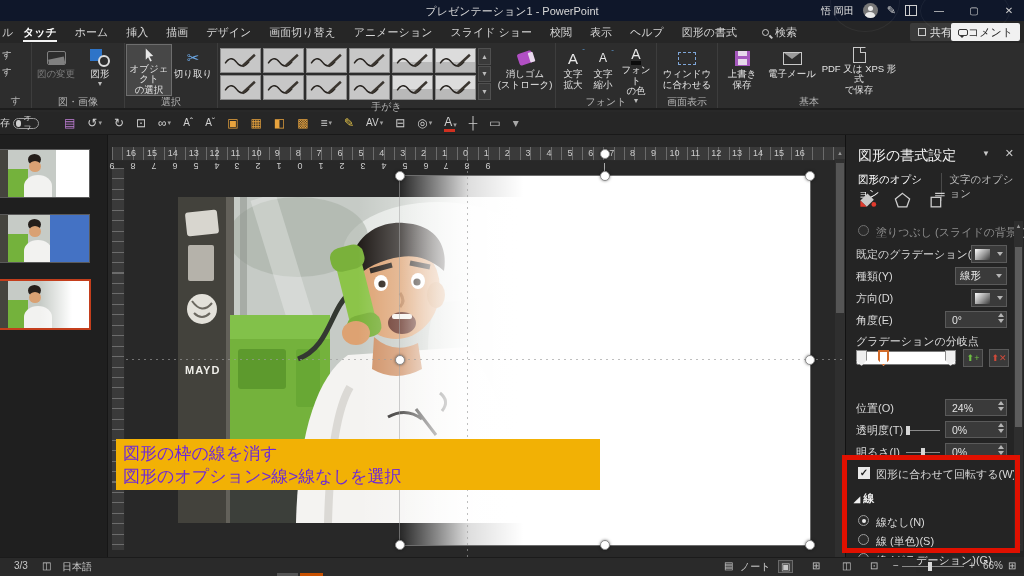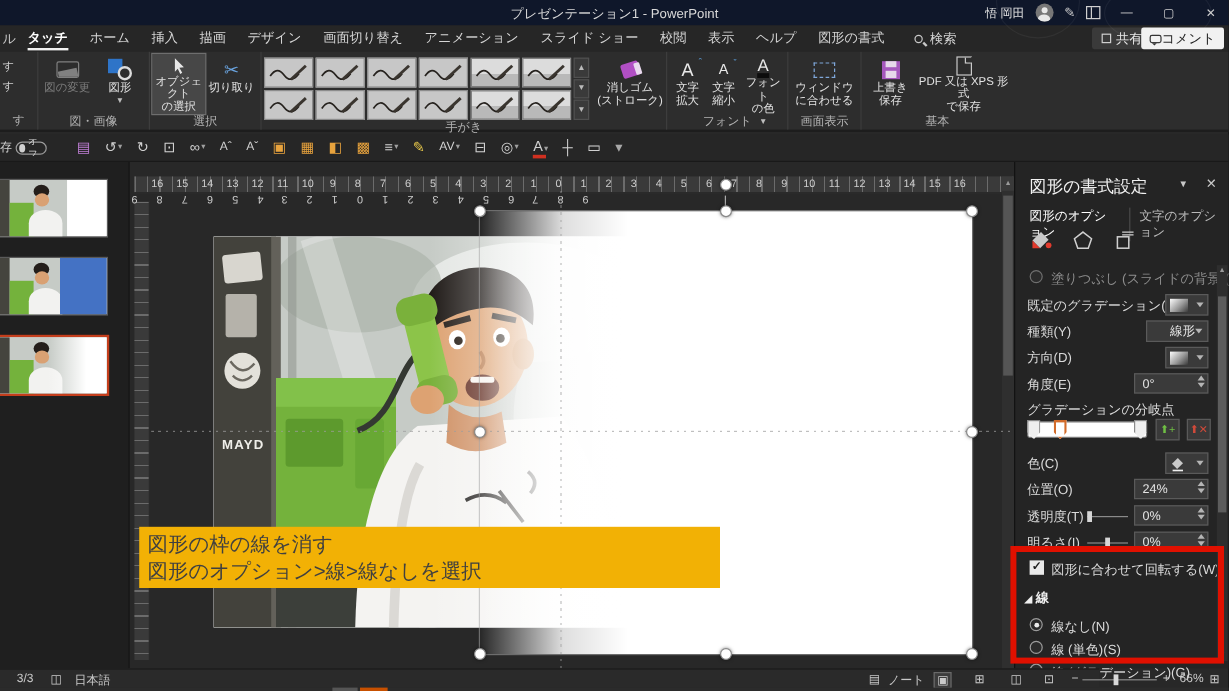--- a/index.html
+++ b/index.html
@@ -107,40 +107,40 @@
 .slide{position:absolute;left:178px;top:197px;width:580px;height:326px;background:#fff;z-index:1}
 .grad-rect{position:absolute;left:400px;top:176px;width:410px;height:369px;z-index:2;
  background:linear-gradient(90deg,rgba(255,255,255,0) 0%,rgba(255,255,255,.85) 17%,#fff 30%);
  outline:1px solid rgba(165,165,165,.55)}
 .guide-v{position:absolute;left:467px;top:147px;width:1px;height:410px;z-index:3;
  background:repeating-linear-gradient(180deg,#9d9d9d 0 2px,transparent 2px 6px);opacity:.65}
 .guide-h{position:absolute;left:126px;top:359px;width:718px;height:1px;z-index:3;
  background:repeating-linear-gradient(90deg,#9d9d9d 0 2px,transparent 2px 6px);opacity:.65}
 .hnd{position:absolute;width:10px;height:10px;border-radius:50%;background:#fff;border:1px solid #8a8a8a;box-shadow:0 0 3px rgba(0,0,0,.5);z-index:5}
 .rstem{position:absolute;left:604px;top:163px;width:1px;height:13px;background:#aaa;z-index:4}
-.note{position:absolute;left:116px;top:439px;width:484px;height:51px;padding:3px 0 0 7px;z-index:30;color:#404040;font-size:17px;line-height:23px}
+.note{position:absolute;left:116px;top:439px;width:484px;height:51px;padding:3px 0 0 7px;z-index:30;color:#6d28d9;font-size:17px;line-height:23px}
 .redbox{position:absolute;left:842px;top:455px;width:178px;height:98px;border:5px solid #e01000;z-index:40}
 
 .panel{position:absolute;left:845px;top:135px;width:179px;height:422px;background:#242424;border-left:1px solid #121212;z-index:10;font-size:11px}
 .p-title{position:absolute;left:12px;top:12px;font-size:14px;color:#f2f2f2}
 .p-close{position:absolute;right:10px;top:12px;color:#c9c9c9;font-size:11px}
 .p-dd{position:absolute;right:34px;top:14px;color:#c9c9c9;font-size:8px}
 .p-tabs{position:absolute;left:12px;top:38px;display:flex;gap:8px;font-size:10.5px}
 .p-tab-shape{color:#fff;font-weight:normal}
 .p-tab-text{color:#b9b9b9;border-left:1px solid #4a4a4a;padding-left:8px}
 .p-icons{position:absolute;left:12px;top:56px;display:flex;gap:16px;align-items:center}
 .prow{position:absolute;left:0;width:100%;height:18px;color:#dadada}
 .prow .pl{position:absolute;left:10px;top:2px;white-space:nowrap}
 .spin{position:absolute;right:17px;width:62px;height:17px;background:#3a3a3a;border:1px solid #5a5a5a;color:#e3e3e3;font-size:10.5px;padding:2px 0 0 6px}
 .spin .arrs{position:absolute;right:2px;top:1px;display:flex;flex-direction:column;gap:2px}
 .tri-u{width:0;height:0;border-left:3px solid transparent;border-right:3px solid transparent;border-bottom:4px solid #b5b5b5}
 .tri-d{width:0;height:0;border-left:3px solid transparent;border-right:3px solid transparent;border-top:4px solid #b5b5b5}
 .gbtn{position:absolute;right:17px;width:36px;height:18px;background:#3a3a3a;border:1px solid #5a5a5a;display:flex;align-items:center;justify-content:space-between;padding:0 3px}
 .sw{width:15px;height:11px;background:linear-gradient(135deg,#fdfdfd,#9a9a9a 55%,#3a3a3a)}
-.combo{position:absolute;right:17px;width:52px;height:18px;background:#3a3a3a;border:1px solid #5a5a5a;display:flex;align-items:center;justify-content:flex-end;padding:0 4px;font-size:10.5px;color:#e8e8e8}
+.combo{position:absolute;right:17px;width:52px;height:18px;background:#3a3a3a;border:1px solid #5a5a5a;display:flex;align-items:center;justify-content:space-between;padding:0 4px;font-size:10.5px;color:#e8e8e8}
 .msl{position:absolute;top:9px;width:34px;height:1px;background:#8a8a8a}
 .msl i{position:absolute;top:-4px;width:4px;height:9px;background:#d6d6d6}
 .stopsbar{position:absolute;left:10px;width:100px;height:14px;background:#fff;border:1px solid #7a7a7a;border-radius:2px}
 .gstop{position:absolute;top:-2px;width:11px;height:16px;background:#efefef;border:1px solid #8a8a8a;clip-path:polygon(0 0,100% 0,100% 62%,50% 100%,0 62%)}
 .gstop.sel{background:#fff;border:2px solid #d26b2a}
 .stopbtn{position:absolute;top:-2px;width:20px;height:18px;background:#3a3a3a;border:1px solid #5a5a5a;display:flex;align-items:center;justify-content:center;font-size:9px}
 .radio{position:absolute;left:12px;top:2px;width:11px;height:11px;border:1px solid #9a9a9a;border-radius:50%;background:#2b2b2b}
 .radio.on::after{content:"";position:absolute;left:2.5px;top:2.5px;width:4px;height:4px;border-radius:50%;background:#ececec}
 .cbx{position:absolute;left:12px;top:2px;width:12px;height:12px;background:#e9e9e9;color:#1c1c1c;font-size:10px;line-height:12px;text-align:center;font-weight:bold}
 .p-sb{position:absolute;right:1px;top:86px;bottom:6px;width:9px;background:#2e2e2e}
@@ -367,20 +367,26 @@
     </div>
 
     <div class="rgroup" style="border-right:none">
       <div class="rgc">
         <div class="bb">
           <span class="ic">
               <span class="floppy"></span>
             </span>
           <span class="lb">上書き
 保存</span>
+        </div>
+        <div class="bb wide">
+          <span class="ic">
+              <span class="env"></span>
+            </span>
+          <span class="lb">電子メール</span>
         </div>
         <div class="bb xwide">
           <span class="ic">
               <span class="pageic"></span>
             </span>
           <span class="lb">PDF 又は XPS 形式
 で保存</span>
         </div>
       </div>
       <div class="rglabel">基本</div>
@@ -705,30 +711,20 @@
         <i class="gstop sel" style="left:21px"></i>
         <i class="gstop" style="left:88px"></i>
       </span>
       <span class="stopbtn" style="right:41px">
           <span style="color:#6fbf44">⬆+</span>
         </span>
       <span class="stopbtn" style="right:15px">
           <span style="color:#d04a3a">⬆✕</span>
         </span>
     </div>
-    <div class="prow" style="top:242px">
-      <span class="pl">色(C)</span>
-      <span class="gbtn">
-        <svg width="13" height="13" viewBox="0 0 24 24">
-            <path d="M12 3 L20 11 L11 20 L3 12 Z" fill="#c9c9c9"></path>
-            <rect x="4" y="21" width="16" height="3" fill="#efefef"></rect>
-          </svg>
-        <i class="tri-d"></i>
-        </span>
-    </div>
     <div class="prow" style="top:264px">
       <span class="pl">位置(O)</span>
       <span class="spin"><span>24%</span><span class="arrs">
             <i class="tri-u"></i>
             <i class="tri-d"></i>
           </span></span>
     </div>
     <div class="prow" style="top:286px">
       <span class="pl">透明度(T)</span>
       <span class="msl" style="left:60px">

